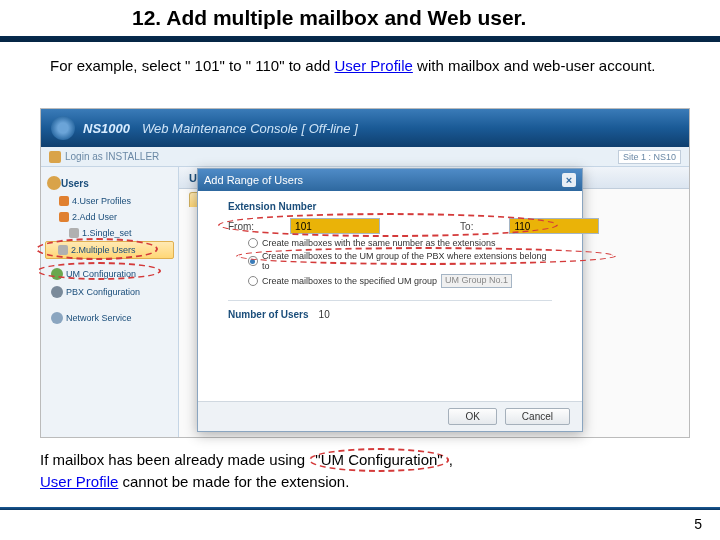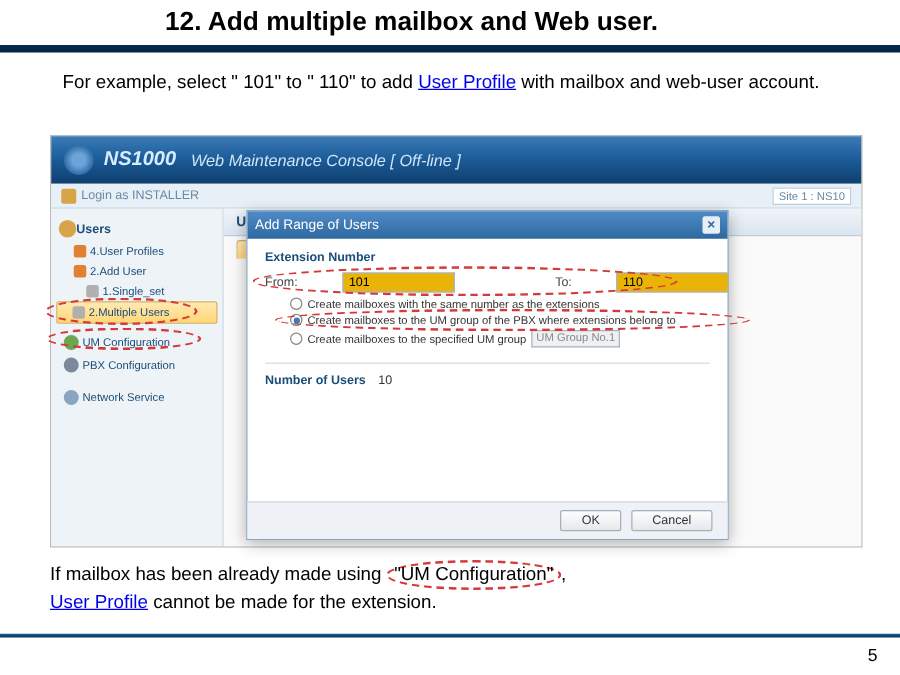--- a/index.html
+++ b/index.html
@@ -5,42 +5,42 @@
   * { box-sizing: border-box; margin: 0; padding: 0; }
   body { width: 720px; height: 540px; font-family: Arial, sans-serif; background: #fff; position: relative; overflow: hidden; }
   .header-bg { position: absolute; top: 0; left: 0; width: 720px; height: 42px; background: linear-gradient(to bottom, #0d3e6f 0%, #0a3560 60%, #052544 100%); }
   .header-white { position: absolute; top: 0; left: 0; width: 720px; height: 36px; background: #fff; }
   .title-text { position: absolute; top: 6px; left: 132px; font-size: 21px; font-weight: bold; color: #000; }
   .body-text1 { position: absolute; top: 56px; left: 50px; font-size: 15px; color: #000; width: 620px; line-height: 1.3; }
   .link { color: #0000ee; text-decoration: underline; }
   .screenshot { position: absolute; top: 108px; left: 40px; width: 650px; height: 330px; border: 1px solid #bbb; background: #f7f7f7; font-size: 10px; }
   .app-header { height: 38px; background: linear-gradient(to bottom, #3a7bb8 0%, #1a5a96 50%, #0f3f6e 100%); display: flex; align-items: center; padding-left: 10px; color: #dfefff; }
   .app-logo { width: 24px; height: 24px; background: radial-gradient(circle, #6ba4d8 30%, #2d6ca5 70%); border-radius: 50%; margin-right: 8px; }
-  .app-name { font-size: 16px; font-weight: bold; color: #d8ecff; margin-right: 12px; font-style: italic; }
+  .app-name { font-size: 13px; font-weight: bold; color: #d8ecff; margin-right: 12px; font-style: italic; }
   .app-sub { font-size: 13px; color: #cfe4f7; font-style: italic; }
   .login-bar { height: 20px; background: #e8f0f7; border-bottom: 1px solid #c5d5e5; display: flex; align-items: center; padding: 0 8px; justify-content: space-between; color: #6a88a5; }
   .login-left { display: flex; align-items: center; gap: 4px; }
   .user-ico { width: 12px; height: 12px; background: #d9a34a; border-radius: 2px; }
   .site-box { background: #fff; border: 1px solid #c0cddb; padding: 1px 4px; font-size: 9px; }
   .main-area { display: flex; height: 270px; }
   .sidebar { width: 138px; background: #eef3f8; border-right: 1px solid #c5d5e5; padding: 6px 4px; }
   .sb-head { display: flex; align-items: center; gap: 0; padding: 3px 2px; color: #1a4d7a; font-weight: bold; font-size: 10px; }
   .sb-ico { width: 14px; height: 14px; border-radius: 50%; }
   .sb-item { padding: 3px 2px 3px 14px; color: #1a4d7a; font-size: 9px; display: flex; align-items: center; gap: 3px; }
   .sb-item.active { background: linear-gradient(to bottom, #ffe9b3, #ffd776); border: 1px solid #e0b050; border-radius: 2px; }
   .dot-ico { width: 10px; height: 10px; border-radius: 2px; }
   .ellipse { position: absolute; border: 2px dashed #d43a3a; border-radius: 50%; }
   .content { flex: 1; background: #fafafa; position: relative; }
   .content-head { height: 22px; background: linear-gradient(to bottom, #f0f4f9, #dbe5f0); border-bottom: 1px solid #c0cddb; display: flex; align-items: center; padding-left: 10px; color: #1a4d7a; font-weight: bold; font-size: 11px; }
   .tab-row { height: 18px; padding-left: 10px; display: flex; align-items: end; }
   .tab { background: linear-gradient(to bottom, #ffe9b3, #ffd776); border: 1px solid #d0b060; border-bottom: none; border-radius: 3px 3px 0 0; padding: 2px 8px; font-size: 9px; color: #6a4a10; }
   .dialog { position: absolute; top: 1px; left: 18px; width: 386px; height: 264px; background: #fff; border: 1px solid #8aa5c0; box-shadow: 0 3px 12px rgba(0,0,0,0.3); }
   .dlg-title { height: 22px; background: linear-gradient(to bottom, #4f8bc7, #2e689f); color: #fff; display: flex; align-items: center; justify-content: space-between; padding: 0 6px; font-size: 11px; }
   .dlg-close { width: 14px; height: 14px; background: #e8eef5; color: #2e689f; display: flex; align-items: center; justify-content: center; font-weight: bold; border-radius: 2px; cursor: pointer; }
-  .dlg-body { padding: 10px 14px; font-size: 10px; color: #444; }
+  .dlg-body { padding: 10px 30px; font-size: 10px; color: #444; }
   .section-label { color: #1a4d7a; font-weight: bold; margin-bottom: 6px; font-size: 10px; }
   .row { display: flex; align-items: center; gap: 20px; margin-bottom: 4px; }
   .inp { border: 1px solid #a5b5c5; background: #eab308; height: 16px; padding: 0 4px; font-size: 10px; width: 90px; margin-left: 16px; }
   .radio-row { display: flex; align-items: center; gap: 4px; font-size: 9px; color: #333; margin: 3px 0 3px 20px; }
   .radio { width: 10px; height: 10px; border: 1px solid #888; border-radius: 50%; display: inline-flex; align-items: center; justify-content: center; }
   .radio.on::after { content: ""; width: 5px; height: 5px; background: #3a7bb8; border-radius: 50%; }
   .sel { border: 1px solid #a5b5c5; background: #f0f0f0; height: 14px; font-size: 9px; padding: 0 3px; color: #888; }
   .hr { border: none; border-top: 1px solid #d5dde5; margin: 12px 0 8px; }
   .num-row { display: flex; align-items: center; gap: 6px; font-size: 10px; color: #1a4d7a; font-weight: bold; }
   .dlg-foot { position: absolute; bottom: 0; left: 0; right: 0; height: 30px; background: #eef2f6; border-top: 1px solid #d0d8e0; display: flex; align-items: center; justify-content: flex-end; gap: 8px; padding-right: 12px; }

